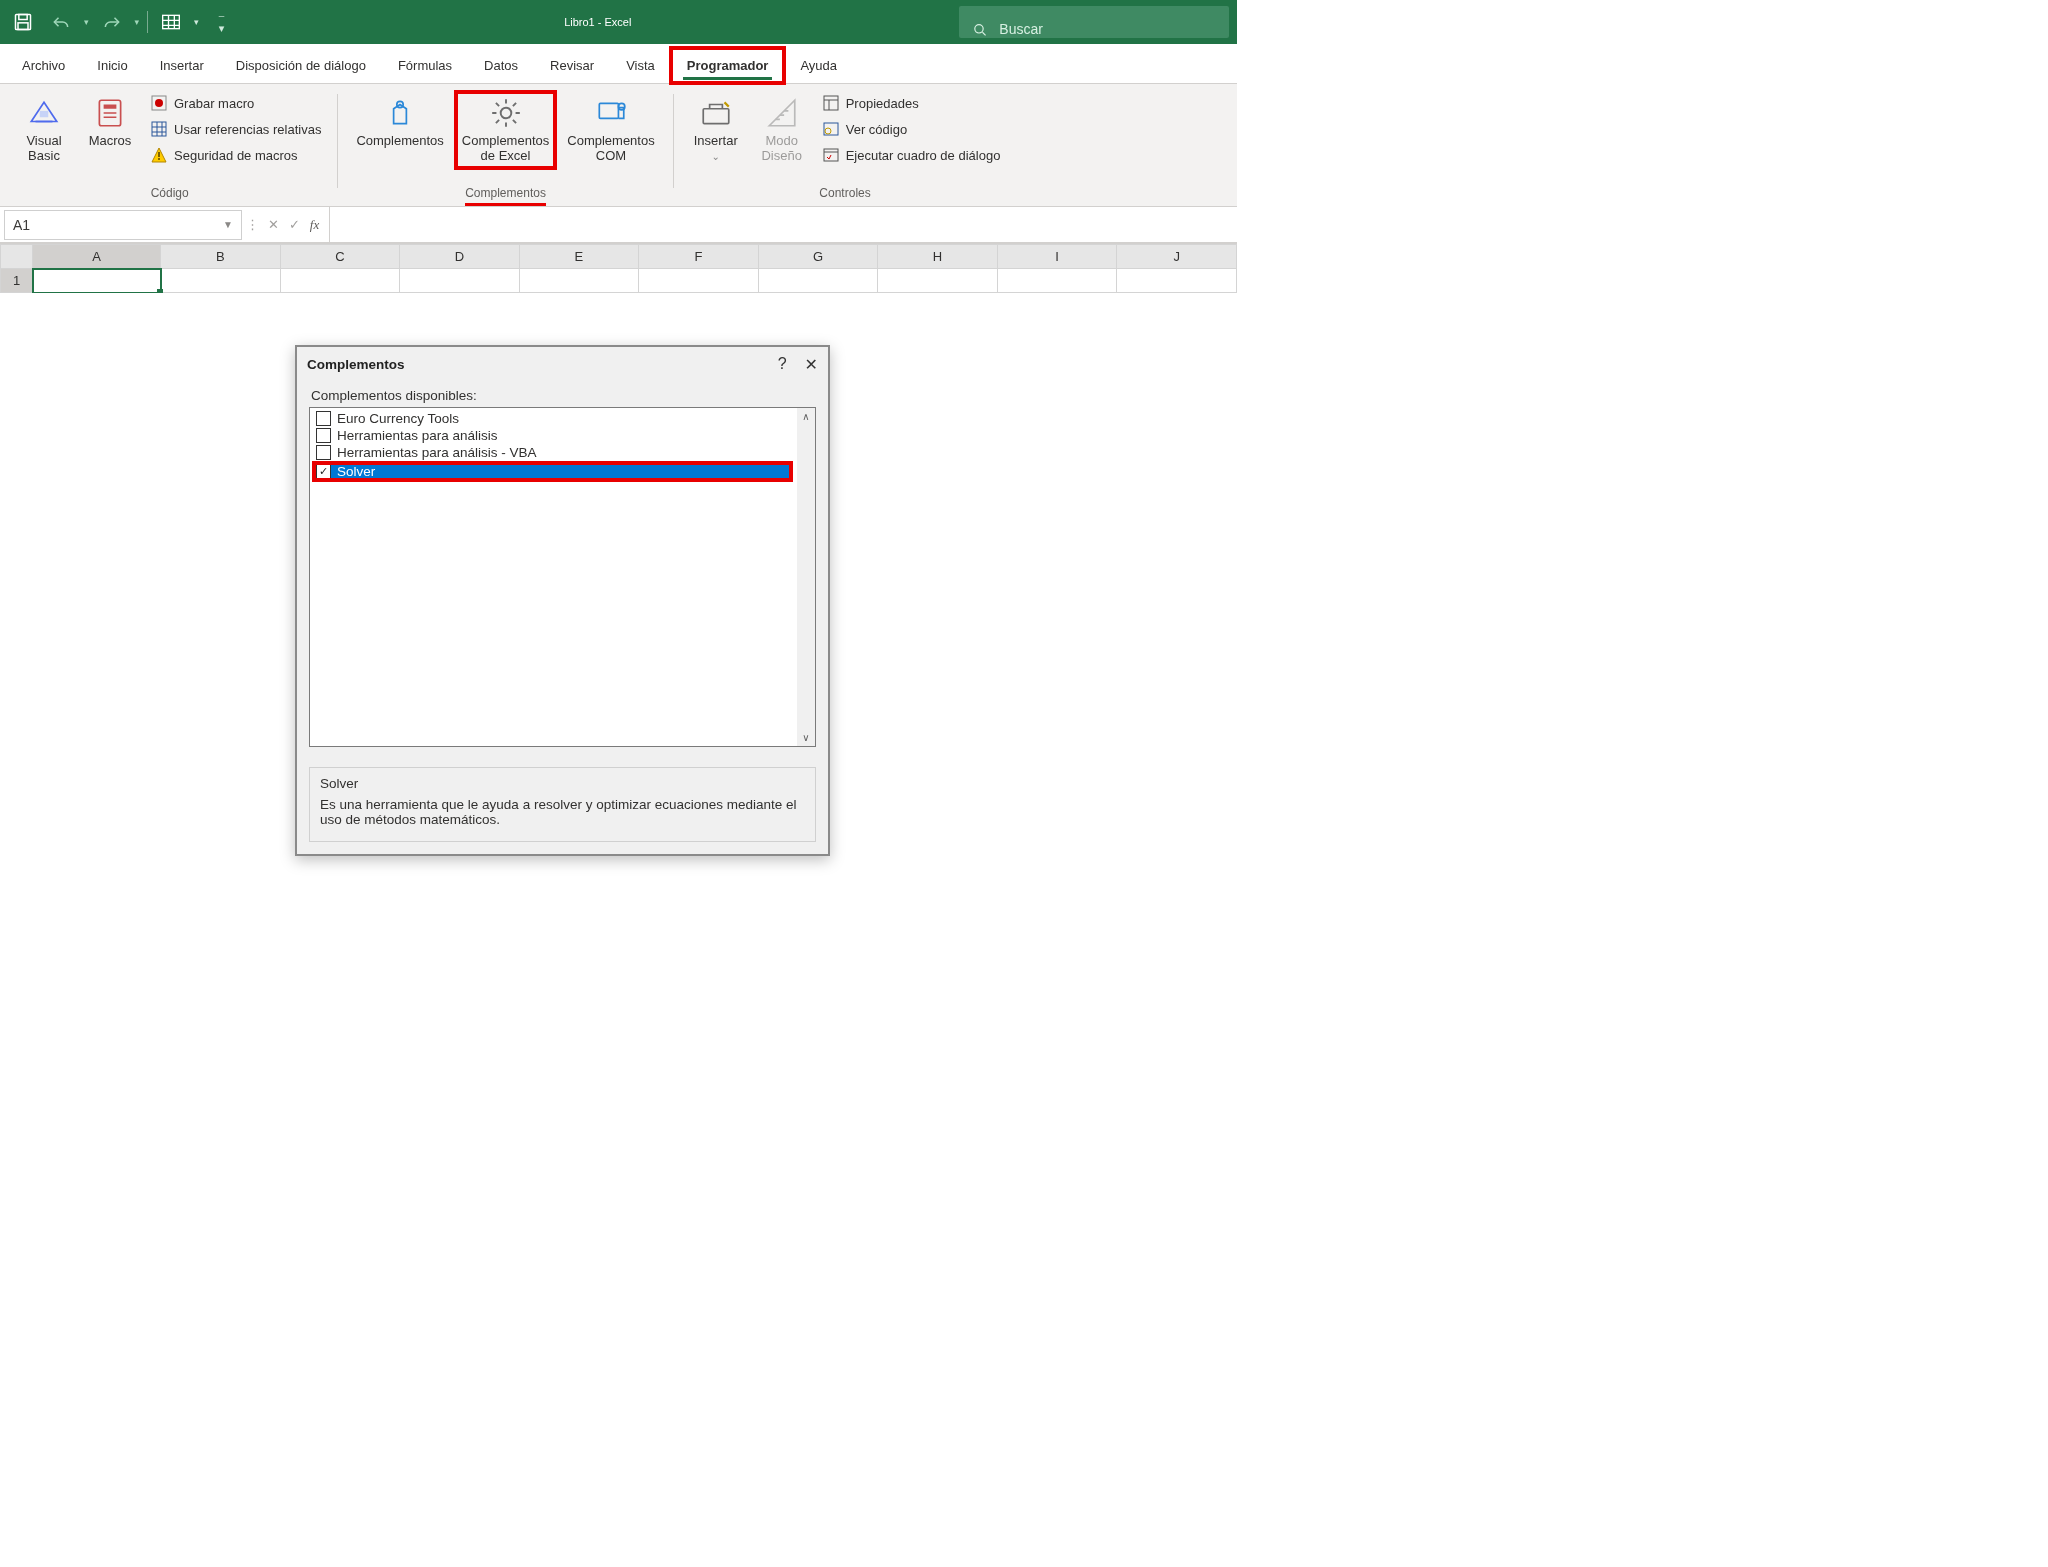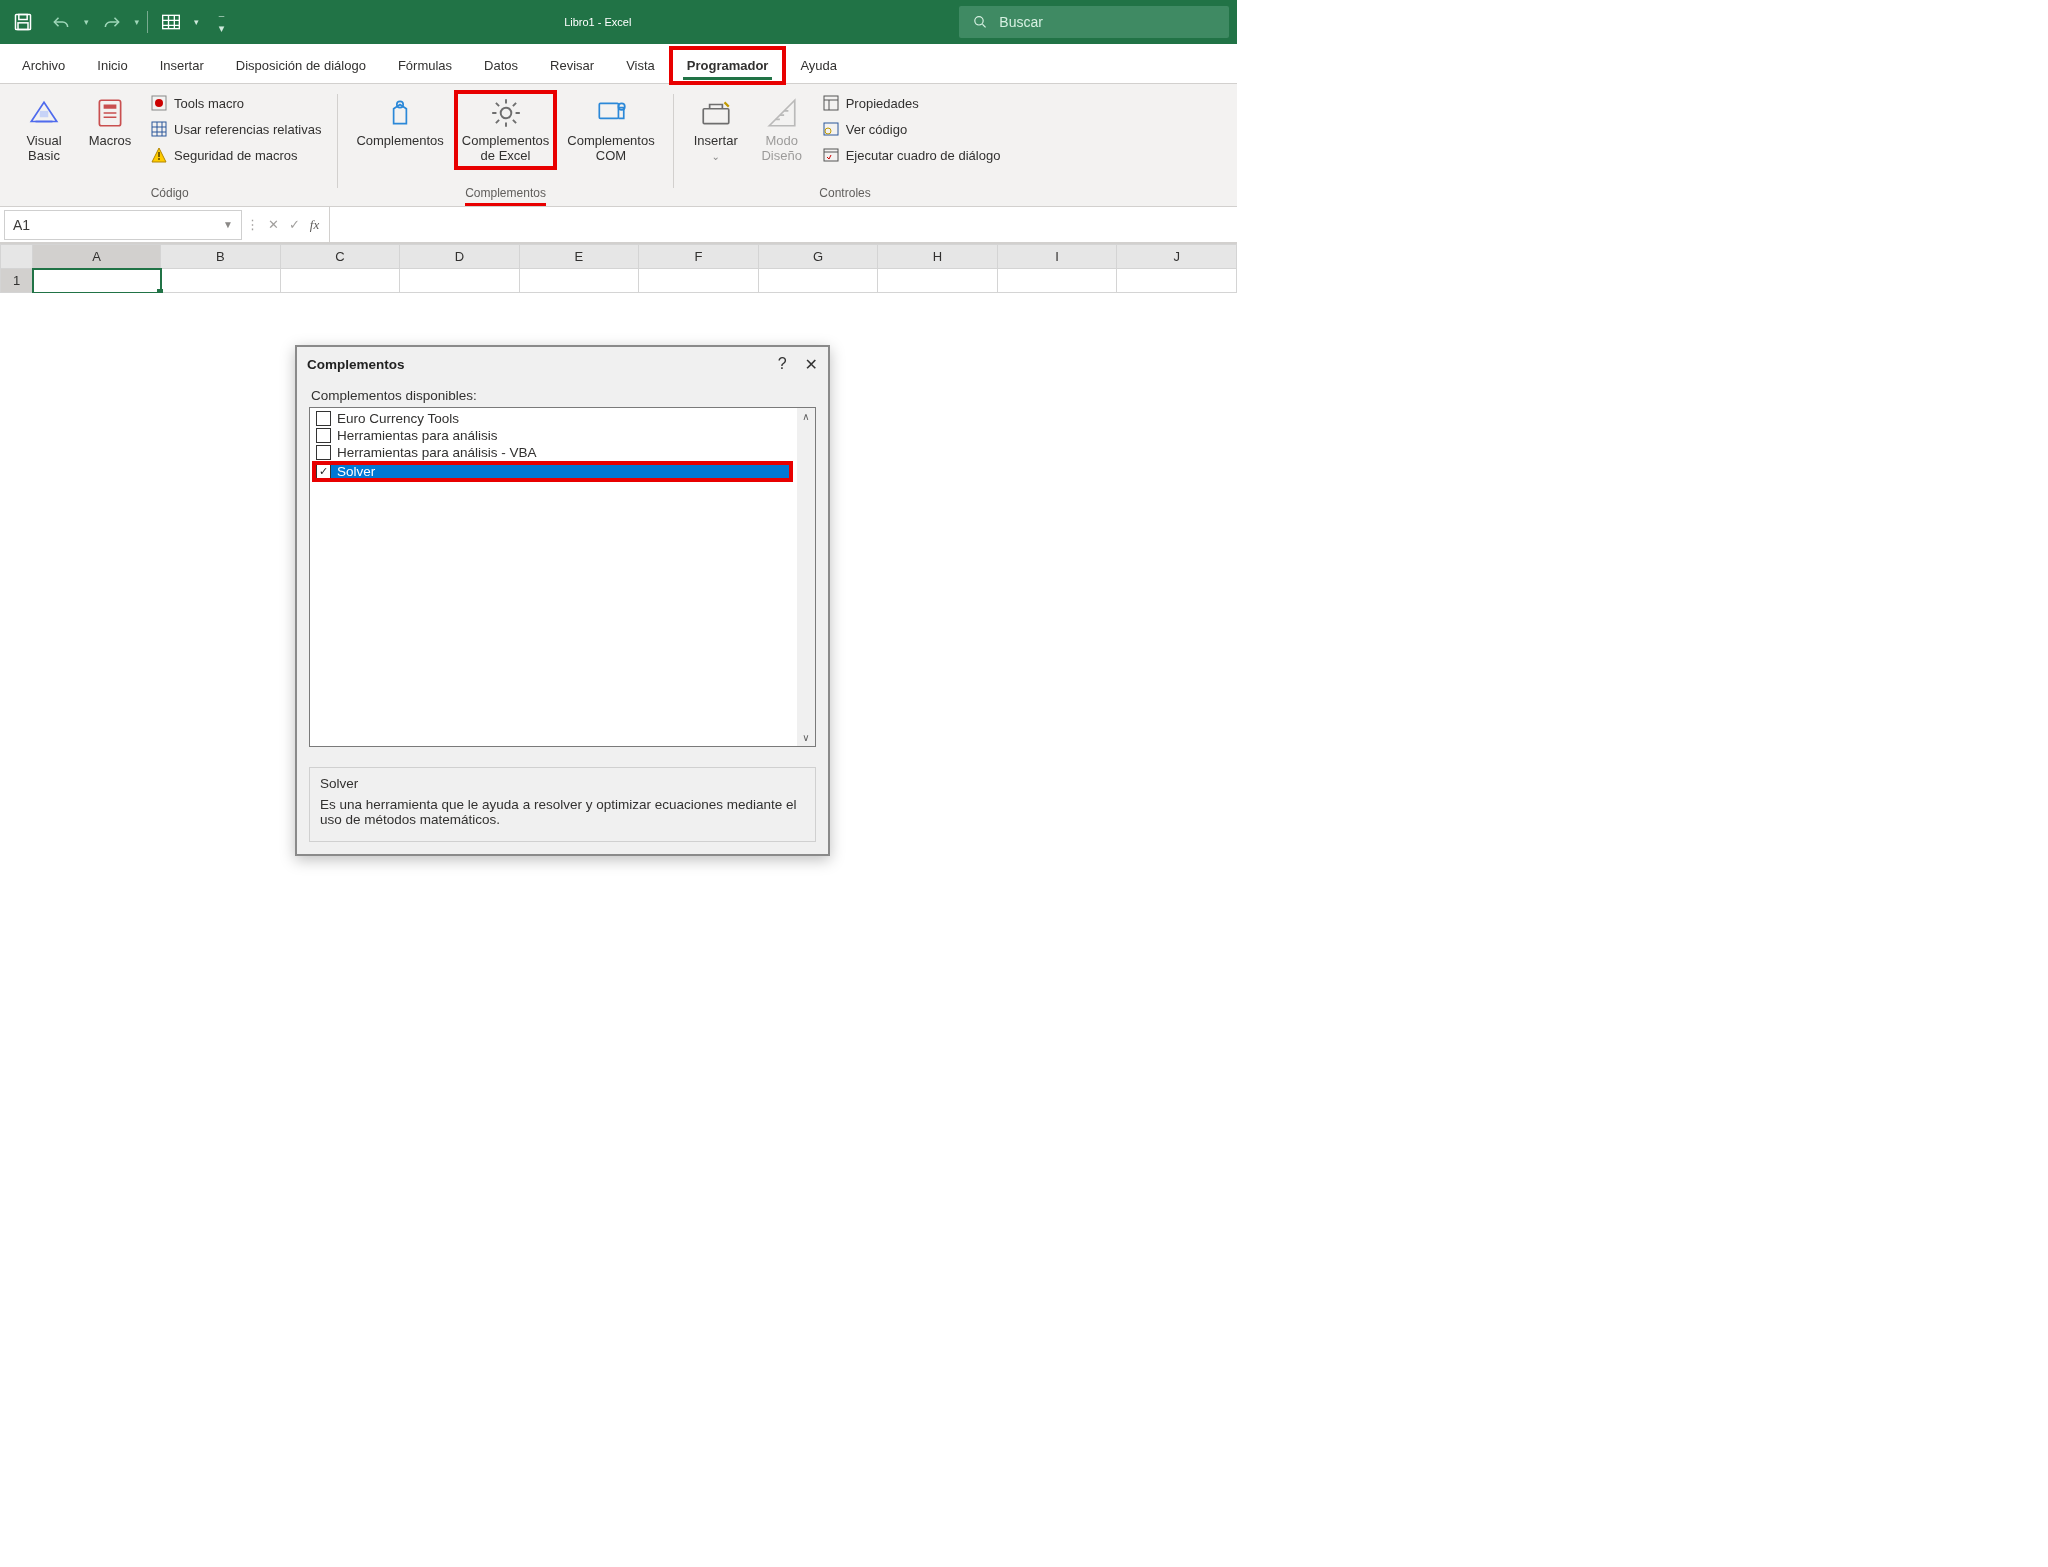--- a/index.html
+++ b/index.html
@@ -26,21 +26,21 @@
     gap:8px;
   }
   .titlebar .qat { display:flex; align-items:center; gap:8px; }
   .qat-btn {
     width:30px; height:30px; display:flex; align-items:center; justify-content:center;
     color:#fff; border-radius:2px;
   }
   .qat-sep { width:1px; height:22px; background: rgba(255,255,255,.4); }
   .titlebar .title { flex:1; text-align:center; font-size:11px; }
   .searchbox {
-    background: #3f8a63; height:32px; width:270px; display:flex; align-items:center; gap:10px;
+    background: #3f8a63; height:32px; width:270px; display:flex; align-items:flex-end; gap:10px;
     padding:0 14px; color:#d7f0e2; border-radius:2px;
   }
   .searchbox input {
     background:transparent; border:0; outline:0; color:#fff; font-size:14px; width:100%;
   }
   .searchbox input::placeholder { color:#d7f0e2; }
   
   .tabs {
     display:flex; align-items:flex-end; gap:0; padding:0 6px; background:#fff; height:40px;
     border-bottom:1px solid #d2d0ce;
@@ -213,21 +213,21 @@
         <span class="lbl">Macros</span>
       </div>
       <div class="stack">
         <div class="small-btn">
           <span class="ico">
               <svg width="16" height="16" viewBox="0 0 16 16">
                 <rect x="1" y="1" width="14" height="14" fill="none" stroke="#888"></rect>
                 <circle cx="8" cy="8" r="4" fill="#c00"></circle>
               </svg>
             </span>
-          <span>Tools macro</span>
+          <span>Grabar macro</span>
         </div>
         <div class="small-btn">
           <span class="ico">
               <svg width="16" height="16" viewBox="0 0 16 16" fill="none" stroke="#2b579a">
                 <rect x="1" y="1" width="14" height="14"></rect>
                 <path d="M1 6h14M1 11h14M6 1v14M11 1v14"></path>
               </svg>
             </span>
           <span>Usar referencias relativas</span>
         </div>

